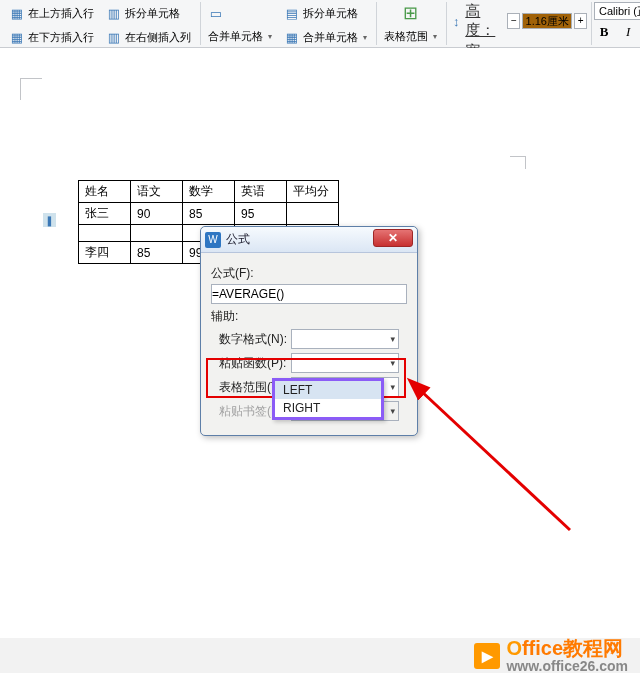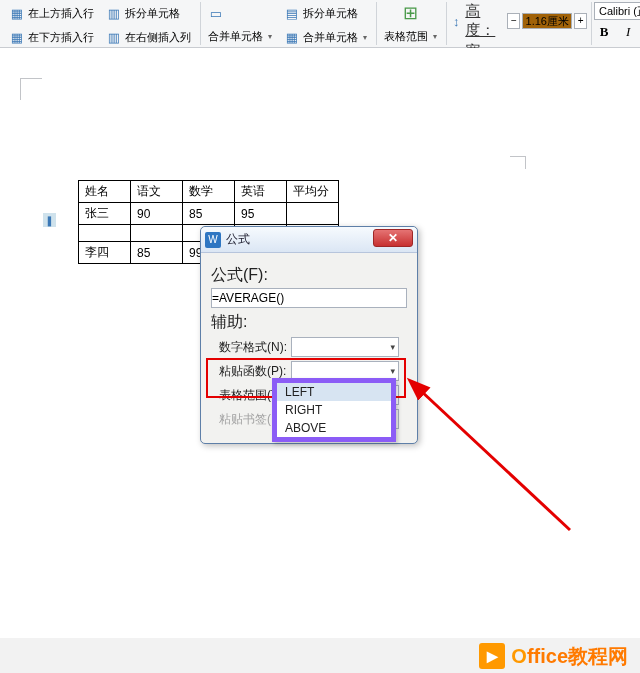--- a/index.html
+++ b/index.html
@@ -151,21 +151,21 @@
       width: 40px; height: 18px;
       background: linear-gradient(#e57373,#c73030);
       border: 1px solid #9e2626;
       border-radius: 3px;
       color: #fff; font-weight: bold;
       display: flex; align-items: center; justify-content: center;
       font-size: 12px;
       cursor: pointer;
     }
     .dialog-body { padding: 8px 10px 10px; }
-    .dlg-lbl { font-size: 16px; color: #222; margin: 4px 0 2px; }
+    .dlg-lbl { font-size: 12px; color: #222; margin: 4px 0 2px; }
     .dlg-input {
       width: 196px; height: 20px;
       border: 1px solid #a9b1bd;
       background: #fff;
       font-size: 12px;
       padding: 0 0;
     }
     .dlg-row {
       display: flex;
       align-items: center;
@@ -190,23 +190,23 @@
       position: absolute;
       left: 206px; top: 358px;
       width: 200px; height: 40px;
       border: 2px solid #e40000;
       pointer-events: none;
     }
     
     .dd-menu {
       position: absolute;
       left: 272px; top: 378px;
-      width: 124px;
-      background: #fff;
-      border: 5px solid #8b5cf6;
+      width: 112px;
+      background: #fff;
+      border: 3px solid #8b5cf6;
       box-shadow: 2px 2px 4px rgba(0,0,0,.2);
     }
     .dd-item {
       padding: 2px 8px;
       font-size: 12px;
       color: #222;
       cursor: pointer;
     }
     .dd-item.sel { background: #d7e4f2; }
     
@@ -411,32 +411,32 @@
         </div>
     </div>
   </div>
 </div>
 
 <div class="hl-row"></div>
 
 <div class="dd-menu">
   <div class="dd-item sel">LEFT</div>
   <div class="dd-item">RIGHT</div>
-  <div class="dd-item">ABOVE</div>
 </div>
 
 <svg class="arrow-svg" width="640" height="673">
   <defs>
     <marker id="ah" markerWidth="10" markerHeight="10" refX="2" refY="3" orient="auto">
       <path d="M0,0 L0,6 L8,3 z" fill="#e40000"></path>
     </marker>
   </defs>
   <line x1="570" y1="530" x2="420" y2="390" stroke="#e40000" stroke-width="3" marker-end="url(#ah)"></line>
 </svg>
 
 <div class="wm-bar">
   <div class="wm-logo">▶</div>
   <div class="wm-stack">
     <div class="wm-text">
       <span class="o">O</span><span class="rest">ffice教程网</span>
     </div>
+    <div class="wm-url">www.office26.com</div>
   </div>
 </div>
 
 </body></html>

